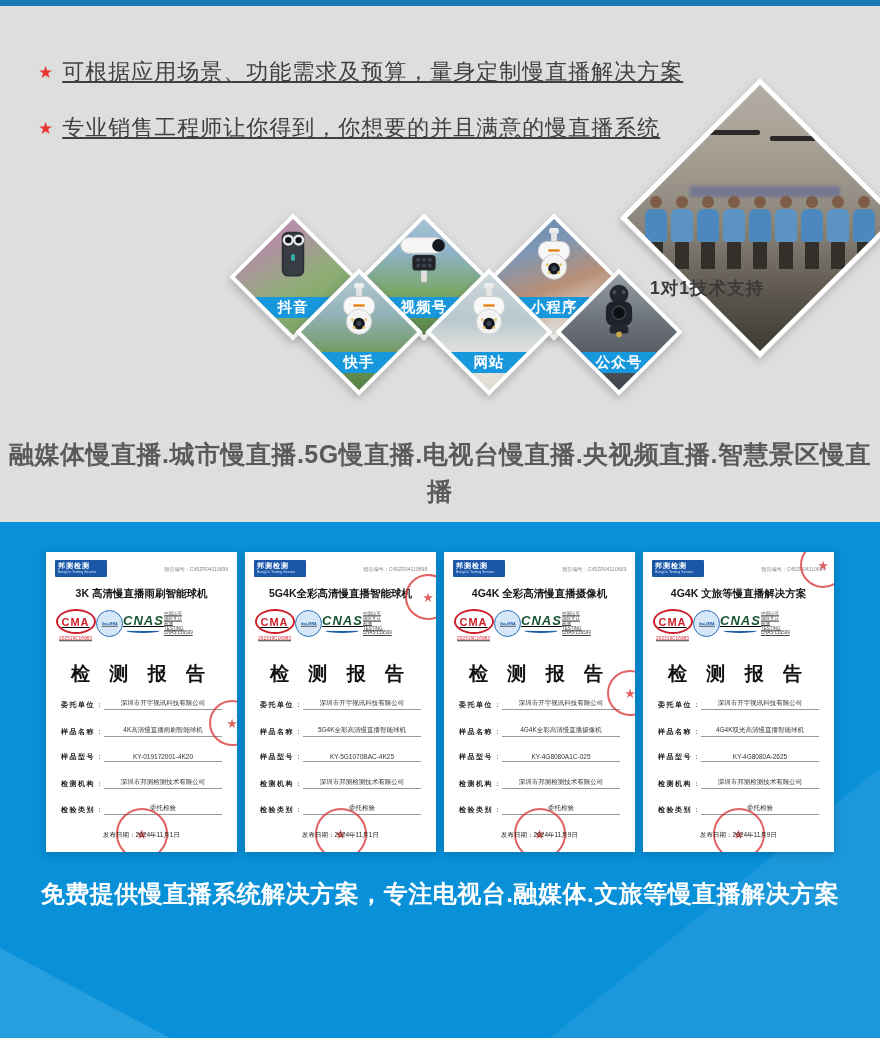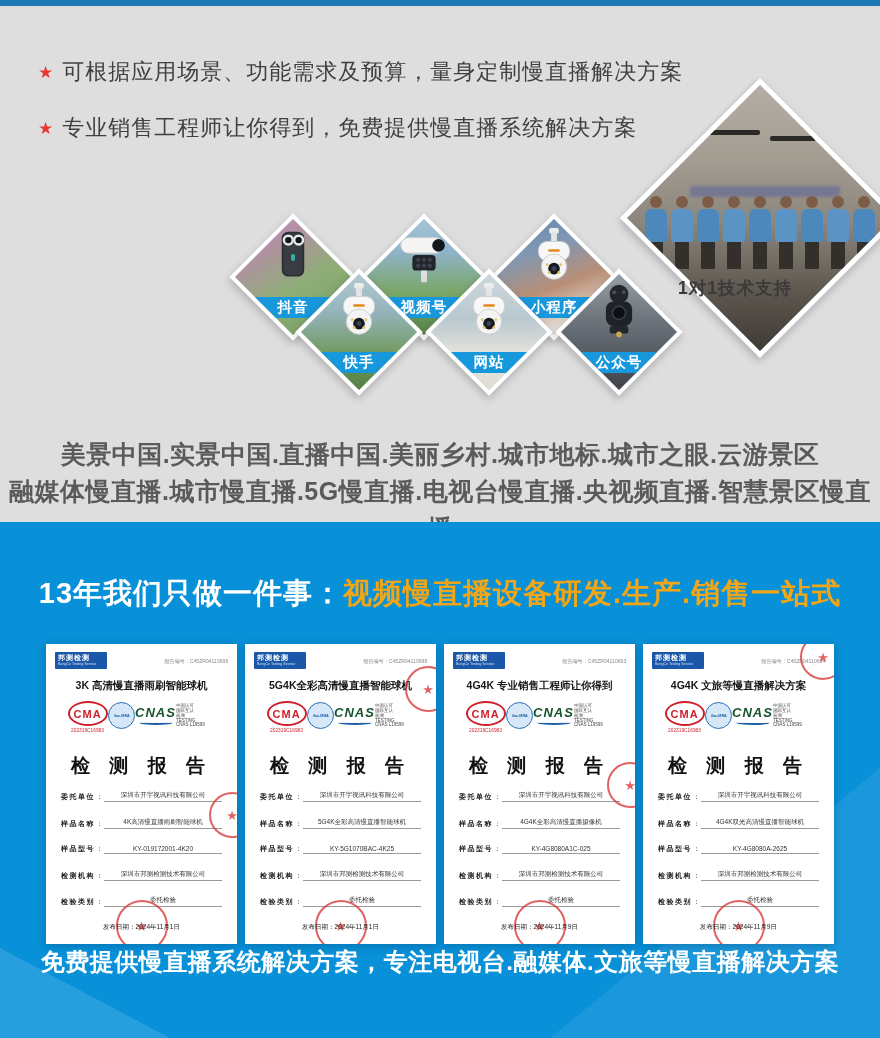--- a/index.html
+++ b/index.html
@@ -11,21 +11,21 @@
   }
   
   .top-bar { height:6px; background:#1d79b5; width:100%; }
 
   
   .hero { position:relative; width:880px; height:516px; background:#dedede; overflow:hidden; }
   .bullet-line { position:absolute; left:38px; display:flex; align-items:center; gap:9px; }
   .bullet-line.b1 { top:51px; }
   .bullet-line.b2 { top:107px; }
   .bullet-star { color:#e8382f; font-size:17px; line-height:1; }
-  .bullet-text { color:#404040; font-size:22px; letter-spacing:1px; }
+  .bullet-text { color:#404040; font-size:22px; letter-spacing:1px;text-decoration:underline; }
 
   
   .diamond { position:absolute; transform:rotate(45deg); overflow:hidden;
              border:4px solid #ffffff; box-shadow:2px 3px 9px rgba(0,0,0,.22); background:#cfd6da; }
   .diamond.small { width:90px; height:90px; }
   .diamond.team  { width:198px; height:198px; border-width:5px; z-index:1; }
   .small.z-top { z-index:3; }
   .small.z-mid { z-index:2; }
   .scene { position:absolute; width:128px; height:128px; left:50%; top:50%;
            transform:translate(-50%,-50%) rotate(-45deg); }
@@ -56,21 +56,21 @@
   .ceiling-beam.b2 { left:150px; top:58px; width:46px; }
   .wall-sign { position:absolute; left:70px; top:108px; width:150px; height:11px;
                background:rgba(55,75,165,.35); filter:blur(1.5px); border-radius:2px; }
   .people { position:absolute; left:22px; right:22px; top:118px; display:flex;
             justify-content:center; align-items:flex-end; gap:4px; }
   .person { display:flex; flex-direction:column; align-items:center; }
   .p-head { width:12px; height:12px; border-radius:50%; background:#7d5c48; }
   .p-shirt{ width:22px; height:33px; border-radius:6px 6px 3px 3px; background:#4c88bc; margin-top:1px; }
   .p-legs { width:14px; height:27px; background:#33302b; }
   .person.alt .p-shirt { background:#5b93c4; }
-  .team-caption { position:absolute; left:678px; top:270px; font-size:17.5px;
+  .team-caption { position:absolute; left:650px; top:270px; font-size:17.5px;
                   font-weight:600; color:#3a3a3a; z-index:4; letter-spacing:1px; }
 
   .tagline { position:absolute; top:430px; width:100%; text-align:center;
              color:#5a5a5a; font-size:25px; font-weight:600; line-height:37px; letter-spacing:0.5px; }
 
   
   .sec-blue { position:relative; width:880px; height:516px; background:#0890d8; overflow:hidden; }
   .deco-bl { position:absolute; left:0; bottom:0; width:170px; height:90px;
              background:rgba(255,255,255,.13); clip-path:polygon(0 0,100% 100%,0 100%); }
   .deco-br { position:absolute; right:0; bottom:0; width:330px; height:270px;
@@ -81,21 +81,21 @@
   .cert-row { position:relative; display:flex; justify-content:center; gap:8px; margin-top:30px; }
 
   .cert { position:relative; width:191px; height:300px; background:#ffffff; overflow:hidden;
           box-shadow:0 2px 8px rgba(0,30,60,.25); padding:8px 9px 0 9px; }
   .cert-head { display:flex; justify-content:space-between; align-items:flex-start; height:20px; }
   .agency-box { background:#1a57a8; color:#fff; width:52px; padding:2px 3px 1px 3px; border-radius:1px; }
   .agency-cn { font-size:7px; font-weight:bold; letter-spacing:1px; line-height:8px; }
   .agency-en { font-size:6px; transform:scale(.6); transform-origin:left top; white-space:nowrap; line-height:6px; color:#cfe0f5; }
   .report-no { font-size:6px; color:#8a8a8a; margin-top:6px; transform:scale(.85); transform-origin:right top; white-space:nowrap; }
   .cert-product { margin-top:7px; text-align:center; font-size:10.5px; font-weight:bold; color:#151515; white-space:nowrap; }
-  .logo-row { display:flex; align-items:flex-start; justify-content:center; margin-top:8px; height:42px; }
+  .logo-row { display:flex; align-items:flex-start; margin-top:8px; height:42px;text-decoration:underline; }
   .cma-wrap { display:flex; flex-direction:column; align-items:center; }
   .cma { width:40px; height:25px; border:2px solid #cf1f2a; border-radius:50%;
          color:#cf1f2a; font-weight:bold; font-size:11px; display:flex; align-items:center;
          justify-content:center; letter-spacing:1px; }
   .cma-no { color:#cf1f2a; font-size:6px; transform:scale(.8); margin-top:1px; white-space:nowrap; }
   .mra { width:27px; height:27px; border-radius:50%; background:#d6e7f7; border:1.5px solid #2a6db5;
          display:flex; align-items:center; justify-content:center; margin-top:1px;
          color:#1c5fa8; font-size:6px; font-weight:bold; }
   .mra span { transform:scale(.62); white-space:nowrap; }
   .cnas { margin-top:4px; text-align:center; }
@@ -116,36 +116,36 @@
            display:flex; align-items:center; justify-content:center; z-index:1; }
   .stamp .seal-star { color:rgba(215,45,45,.75); font-size:13px; }
   .stamp-main { width:52px; height:52px; left:50%; transform:translateX(-50%); bottom:-8px; }
   .stamp-side { width:46px; height:46px; }
   .cert:nth-child(1) .stamp-side { right:-18px; top:148px; }
   .cert:nth-child(2) .stamp-side { right:-15px; top:22px; }
   .cert:nth-child(3) .stamp-side { right:-18px; top:118px; }
   .cert:nth-child(4) .stamp-side { right:-12px; top:-10px; }
 
   .promo-footer { position:relative; text-align:center; color:#ffffff; font-size:24px;
-                  font-weight:bold; margin-top:2px; letter-spacing:0.5px; z-index:2; }
+                  font-weight:bold; margin-top:26px; letter-spacing:0.5px; z-index:2; }
 </style>
 </head>
 <body>
 
 <div class="top-bar"></div>
 
 <div class="hero">
 
   <div class="bullet-line b1">
     <span class="bullet-star">★</span>
     <span class="bullet-text">可根据应用场景、功能需求及预算，量身定制慢直播解决方案</span>
   </div>
   <div class="bullet-line b2">
     <span class="bullet-star">★</span>
-    <span class="bullet-text">专业销售工程师让你得到，免费提供慢直播系统解决方案</span>
+    <span class="bullet-text">专业销售工程师让你得到，你想要的并且满意的慢直播系统</span>
   </div>
 
   <div class="diamond team pos-team">
     <div class="scene sc-team">
       <i class="ceiling-beam"></i>
       <i class="ceiling-beam b2"></i>
       <i class="wall-sign"></i>
       <div class="people">
         <span class="person">
             <i class="p-head"></i>
@@ -296,32 +296,28 @@
         <rect x="18" y="22" width="28" height="26" rx="8" fill="#1f2228"></rect>
         <circle cx="32" cy="34" r="7" fill="#0c0e12" stroke="#3c424c" stroke-width="1.5"></circle>
         <rect x="22" y="48" width="20" height="8" rx="3" fill="#23262c"></rect>
         <circle cx="32" cy="57" r="3" fill="#caa84e"></circle>
       </svg>
       <div class="band">公众号</div>
     </div>
   </div>
 
   <div class="tagline">
-    <div>美景中国.实景中国.直播中国.美丽乡村.城市地标.城市之眼.云游景区</div>
     <div>融媒体慢直播.城市慢直播.5G慢直播.电视台慢直播.央视频直播.智慧景区慢直播</div>
   </div>
 </div>
 
 <div class="sec-blue">
   <i class="deco-bl"></i>
   <i class="deco-br"></i>
 
-  <div class="promo-title">
-    <span class="t-white">13年我们只做一件事：</span><span class="t-yellow">视频慢直播设备研发.生产.销售一站式</span>
-  </div>
 
   <div class="cert-row">
 
     <div class="cert">
       <div class="cert-head">
         <div class="agency-box">
           <div class="agency-cn">邦测检测</div>
           <div class="agency-en">BangCe Testing Service</div>
         </div>
         <div class="report-no">报告编号：C45ZR04110696</div>
@@ -447,21 +443,21 @@
     </div>
 
     <div class="cert">
       <div class="cert-head">
         <div class="agency-box">
           <div class="agency-cn">邦测检测</div>
           <div class="agency-en">BangCe Testing Service</div>
         </div>
         <div class="report-no">报告编号：C45ZR04110693</div>
       </div>
-      <div class="cert-product">4G4K 专业销售工程师让你得到</div>
+      <div class="cert-product">4G4K 全彩高清慢直播摄像机</div>
       <div class="logo-row">
         <div class="cma-wrap">
           <div class="cma">CMA</div>
           <div class="cma-no">202319C16983</div>
         </div>
         <div class="mra">
             <span>ilac-MRA</span>
           </div>
         <div class="cnas">
           <div class="cnas-word">CNAS</div>

